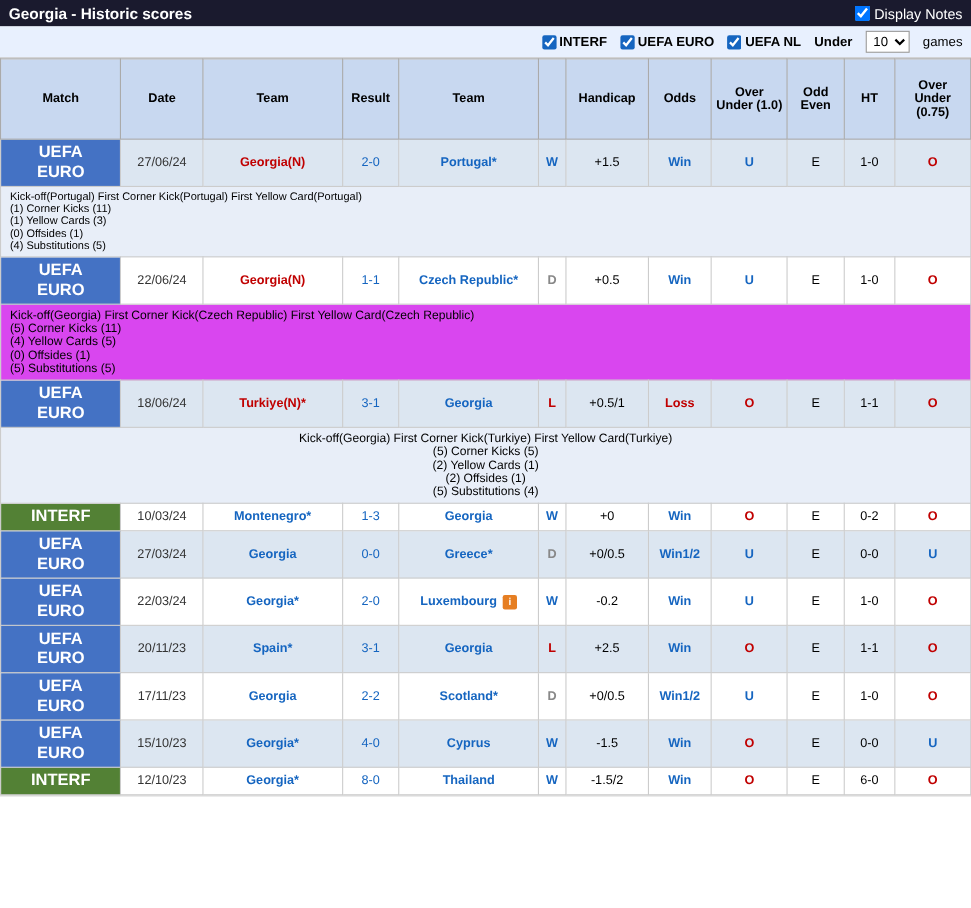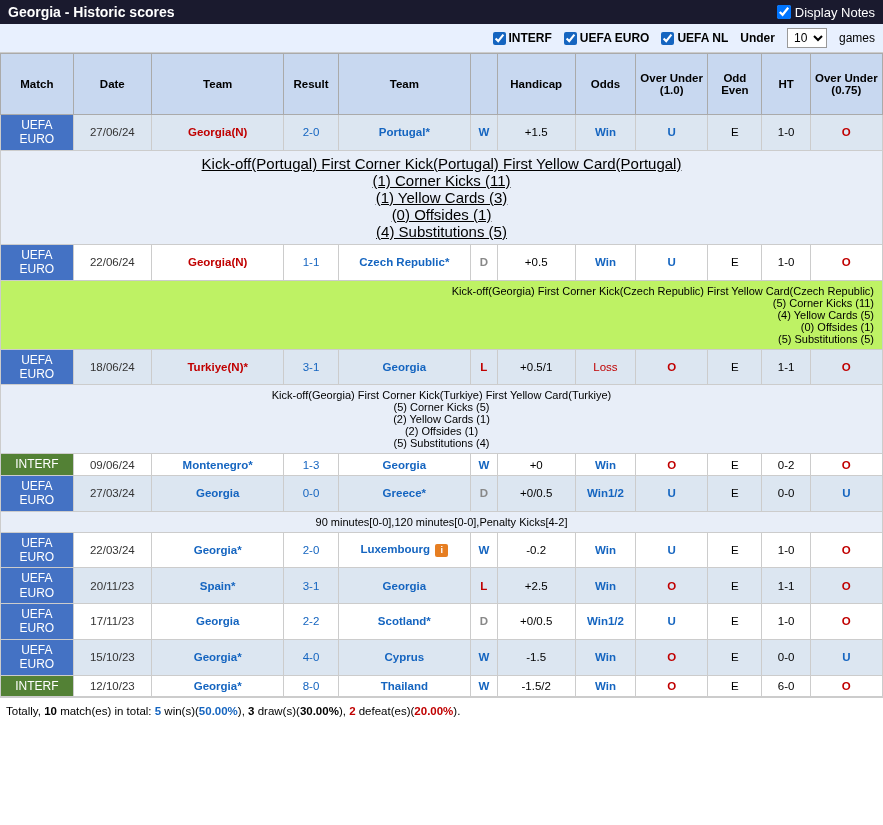--- a/index.html
+++ b/index.html
@@ -47,43 +47,43 @@
     }
     
     td {
       border: 1px solid #ccc;
       padding: 3px 4px;
       text-align: center;
       vertical-align: middle;
     }
     
     .match-type-cell {
-      font-weight: normal;
-      font-size: 12px;
+      font-weight: bold;
+      font-size: 15px;
       color: #fff;
-      padding: 3px 8px;
+      padding: 3px 20px;
       line-height: 1.2;
     }
     .match-type-uefa { background: #4472c4; }
     .match-type-interf { background: #538135; }
     
     .date-cell { color: #333; white-space: nowrap; }
     
     .team-home { color: #1565c0; font-weight: bold; }
     .team-away { color: #1565c0; font-weight: bold; }
     .team-neutral { color: #c00000; font-weight: bold; }
     
     .result-cell { font-weight: normal; color: #000; }
     
     .wdl-W { color: #1565c0; font-weight: bold; }
     .wdl-D { color: #888; font-weight: bold; }
     .wdl-L { color: #c00000; font-weight: bold; }
     
     .odds-win { color: #1565c0; font-weight: bold; margin-left: 40px; }
-    .odds-loss { color: #c00000; font-weight: normal; }
+    .odds-loss { color: #c00000; font-weight: bold; }
     .odds-win12 { color: #1565c0; font-weight: bold; }
     
     .ou-O { color: #c00000; font-weight: bold; }
     .ou-U { color: #1565c0; font-weight: bold; }
     
     .summary-bar {
       background: #fff;
       padding: 4px 6px;
       font-size: 11.5px;
       border-top: 1px solid #ccc;
@@ -168,59 +168,59 @@
         <td class="team-home">Portugal*</td>
         <td class="wdl-W">W</td>
         <td>+1.5</td>
         <td class="odds-win">Win</td>
         <td class="ou-U">U</td>
         <td>E</td>
         <td>1-0</td>
         <td class="ou-O">O</td>
       </tr>
       <tr>
-        <td colspan="12" style="background: rgb(232, 238, 248); font-size: 15px; padding: 4px 8px; text-align: center; border: 1px solid rgb(204, 204, 204); text-decoration: underline;">Kick-off(Portugal)  First Corner Kick(Portugal)  First Yellow Card(Portugal)<br>(1) Corner Kicks (11)<br>(1) Yellow Cards (3)<br>(0) Offsides (1)<br>(4) Substitutions (5)</td>
+        <td colspan="12" style="background: rgb(232, 238, 248); font-size: 10px; padding: 4px 8px; text-align: left; border: 1px solid rgb(204, 204, 204);">Kick-off(Portugal)  First Corner Kick(Portugal)  First Yellow Card(Portugal)<br>(1) Corner Kicks (11)<br>(1) Yellow Cards (3)<br>(0) Offsides (1)<br>(4) Substitutions (5)</td>
       </tr>
       <tr style="background: rgb(255, 255, 255);">
         <td class="match-type-cell match-type-uefa" style="white-space:pre-line">UEFA<br>EURO</td>
         <td class="date-cell">22/06/24</td>
         <td class="team-neutral">Georgia(N)</td>
         <td class="result-cell" style="color:#1565c0">1-1</td>
         <td class="team-home">Czech Republic*</td>
         <td class="wdl-D">D</td>
         <td>+0.5</td>
         <td class="odds-win">Win</td>
         <td class="ou-U">U</td>
         <td>E</td>
         <td>1-0</td>
         <td class="ou-O">O</td>
       </tr>
       <tr>
-        <td colspan="12" style="background: #bef264; font-size: 11px; padding: 4px 8px; text-align: right; border: 1px solid rgb(204, 204, 204);">Kick-off(Georgia)  First Corner Kick(Czech Republic)  First Yellow Card(Czech Republic)<br>(5) Corner Kicks (11)<br>(4) Yellow Cards (5)<br>(0) Offsides (1)<br>(5) Substitutions (5)</td>
+        <td colspan="12" style="background: #d946ef; font-size: 11px; padding: 4px 8px; text-align: left; border: 1px solid rgb(204, 204, 204);">Kick-off(Georgia)  First Corner Kick(Czech Republic)  First Yellow Card(Czech Republic)<br>(5) Corner Kicks (11)<br>(4) Yellow Cards (5)<br>(0) Offsides (1)<br>(5) Substitutions (5)</td>
       </tr>
       <tr style="background: rgb(220, 230, 241);">
         <td class="match-type-cell match-type-uefa" style="white-space:pre-line">UEFA<br>EURO</td>
         <td class="date-cell">18/06/24</td>
         <td class="team-neutral">Turkiye(N)*</td>
         <td class="result-cell" style="color:#1565c0">3-1</td>
         <td class="team-away">Georgia</td>
         <td class="wdl-L">L</td>
         <td>+0.5/1</td>
         <td class="odds-loss">Loss</td>
         <td class="ou-O">O</td>
         <td>E</td>
         <td>1-1</td>
         <td class="ou-O">O</td>
       </tr>
       <tr>
         <td colspan="12" style="background: rgb(232, 238, 248); font-size: 11px; padding: 4px 8px; text-align: center; border: 1px solid rgb(204, 204, 204);">Kick-off(Georgia)  First Corner Kick(Turkiye)  First Yellow Card(Turkiye)<br>(5) Corner Kicks (5)<br>(2) Yellow Cards (1)<br>(2) Offsides (1)<br>(5) Substitutions (4)</td>
       </tr>
       <tr style="background: rgb(255, 255, 255);">
         <td class="match-type-cell match-type-interf" style="white-space:pre-line">INTERF</td>
-        <td class="date-cell">09/06/24</td>
+        <td class="date-cell">10/03/24</td>
         <td class="team-home">Montenegro*</td>
         <td class="result-cell" style="color:#1565c0">1-3</td>
         <td class="team-away">Georgia</td>
         <td class="wdl-W">W</td>
         <td>+0</td>
         <td class="odds-win">Win</td>
         <td class="ou-O">O</td>
         <td>E</td>
         <td>0-2</td>
         <td class="ou-O">O</td>
@@ -232,23 +232,20 @@
         <td class="result-cell" style="color:#1565c0">0-0</td>
         <td class="team-home">Greece*</td>
         <td class="wdl-D">D</td>
         <td>+0/0.5</td>
         <td class="odds-win12">Win1/2</td>
         <td class="ou-U">U</td>
         <td>E</td>
         <td>0-0</td>
         <td class="ou-U">U</td>
       </tr>
-      <tr>
-        <td colspan="12" style="background: rgb(232, 238, 248); font-size: 11px; padding: 4px 8px; text-align: center; border: 1px solid rgb(204, 204, 204);">90 minutes[0-0],120 minutes[0-0],Penalty Kicks[4-2]</td>
-      </tr>
       <tr style="background: rgb(255, 255, 255);">
         <td class="match-type-cell match-type-uefa" style="white-space:pre-line">UEFA<br>EURO</td>
         <td class="date-cell">22/03/24</td>
         <td class="team-home">Georgia*</td>
         <td class="result-cell" style="color:#1565c0">2-0</td>
         <td class="team-away">Luxembourg <span class="info-icon">i</span></td>
         <td class="wdl-W">W</td>
         <td>-0.2</td>
         <td class="odds-win">Win</td>
         <td class="ou-U">U</td>
@@ -309,16 +306,13 @@
         <td class="odds-win">Win</td>
         <td class="ou-O">O</td>
         <td>E</td>
         <td>6-0</td>
         <td class="ou-O">O</td>
       </tr>
     </tbody>
 </table>
 
 <div class="summary-bar">
-  <div>
-    Totally, <span class="bold">10</span> match(es) in total: <span class="blue">5</span> win(s)(<span class="blue">50.00%</span>), <span class="bold">3</span> draw(s)(<span class="bold">30.00%</span>), <span class="red">2</span> defeat(es)(<span class="red">20.00%</span>).
-  </div>
 </div>
 
 </body></html>

